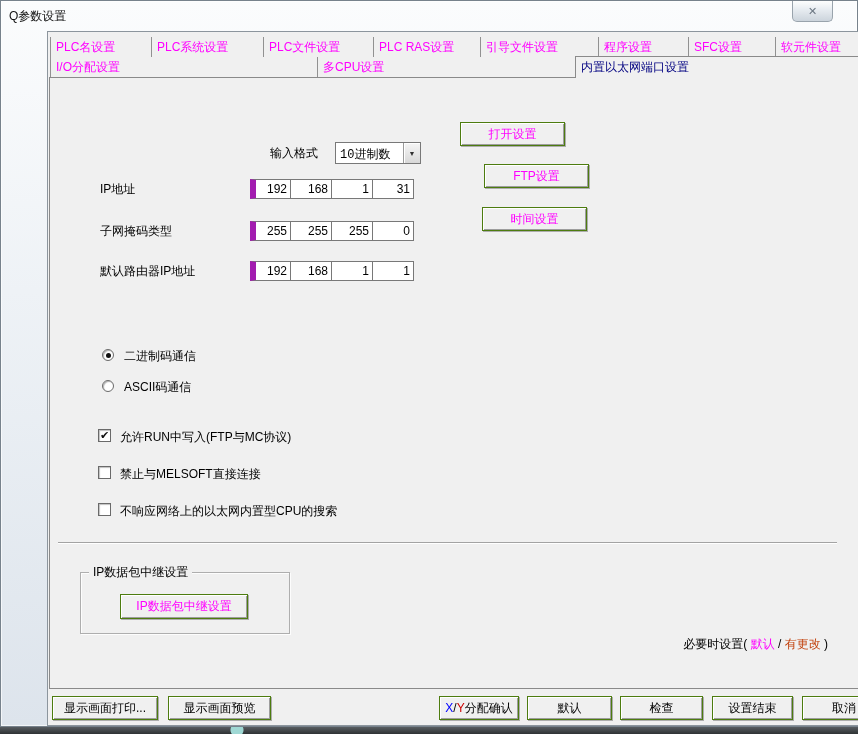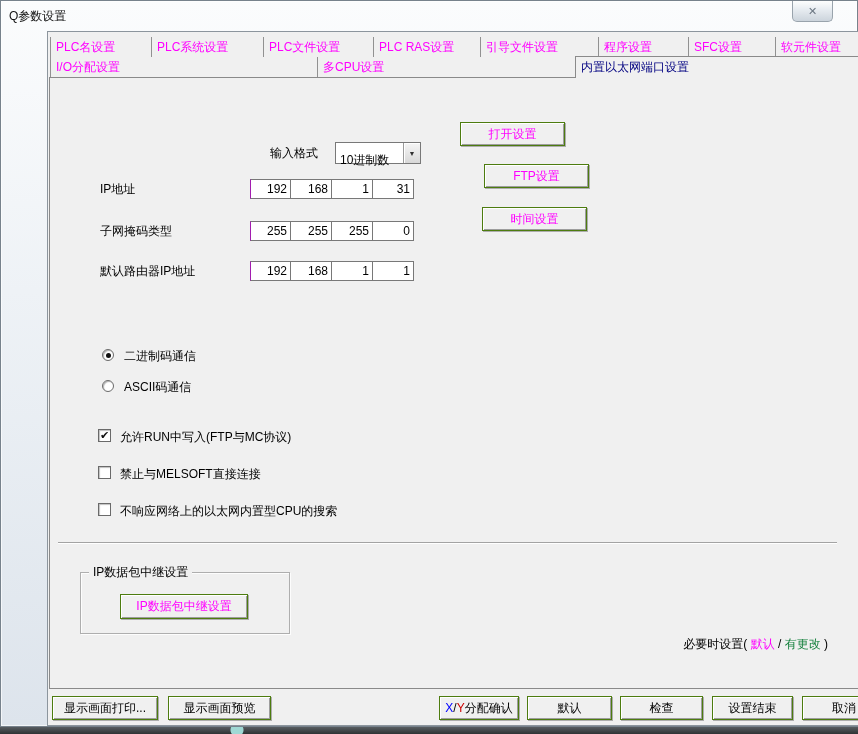--- a/index.html
+++ b/index.html
@@ -65,45 +65,45 @@
   .btn { position:absolute; background:#f0f0f0; border:1px solid #4d7c0f;
     box-shadow:inset 1px 1px 0 #ffffff, inset -1px -1px 0 #9d9d9d, 1px 1px 0 rgba(90,90,90,.45);
     display:flex; align-items:center; justify-content:center; white-space:nowrap; cursor:default; }
   .btn.magenta { color:#ff00ff; }
 
   
   .field-label { position:absolute; height:20px; line-height:20px; white-space:nowrap; }
   .ip-strip { position:absolute; display:flex; }
   .ip-cell { width:41px; height:20px; background:#fff; border:1px solid #787878;
     border-left:none; text-align:right; padding:2px 3px 0 0; }
-  .ip-cell:first-child { border-left:1px solid #a21caf; }
+  .ip-cell:first-child { border-left:6px solid #a21caf; }
   .combo { position:absolute; width:86px; height:22px; background:#fff;
     border:1px solid #787878; display:flex; }
-  .combo-value { flex:1; padding:9px 0 0 4px; white-space:nowrap; }
+  .combo-value { flex:1; padding:3px 0 0 4px; white-space:nowrap;font-family:Liberation Mono, monospace; }
   .combo-btn { width:17px; border-left:1px solid #9a9a9a;
     background:linear-gradient(180deg,#f6f6f6,#d8d8d8);
     display:flex; align-items:center; justify-content:center; font-size:7px; color:#303030;
     box-shadow:inset 1px 1px 0 #fff; }
 
   
   .radio { position:absolute; width:12px; height:12px; border-radius:50%;
     background:#fff; border:1px solid #6a6a6a; box-shadow:inset 1px 1px 1px rgba(0,0,0,.3); }
   .radio.selected::after { content:""; display:block; width:5px; height:5px;
     border-radius:50%; background:#101010; margin:2.5px auto; }
   .checkbox { position:absolute; width:13px; height:13px; background:#fff;
     border:1px solid #6a6a6a; box-shadow:inset 1px 1px 1px rgba(0,0,0,.25);
     font-size:11px; line-height:11px; text-align:center; font-weight:bold; color:#101010; }
   .opt-label { position:absolute; white-space:nowrap; }
 
   .divider { position:absolute; height:2px;
     border-top:1px solid #a3a3a3; border-bottom:1px solid #ffffff; }
 
   .note { position:absolute; white-space:nowrap; }
   .note .magenta { color:#ff00ff; }
-  .note .blue { color:#15803d; }
+  .note .blue { color:#c2410c; }
 
   .xy-x { color:#0000ff; }
   .xy-y { color:#cc0000; }
 </style>
 </head>
 <body>
 
 <div class="abs behind-top"></div>
 <div class="abs behind-bottom"></div>
 

